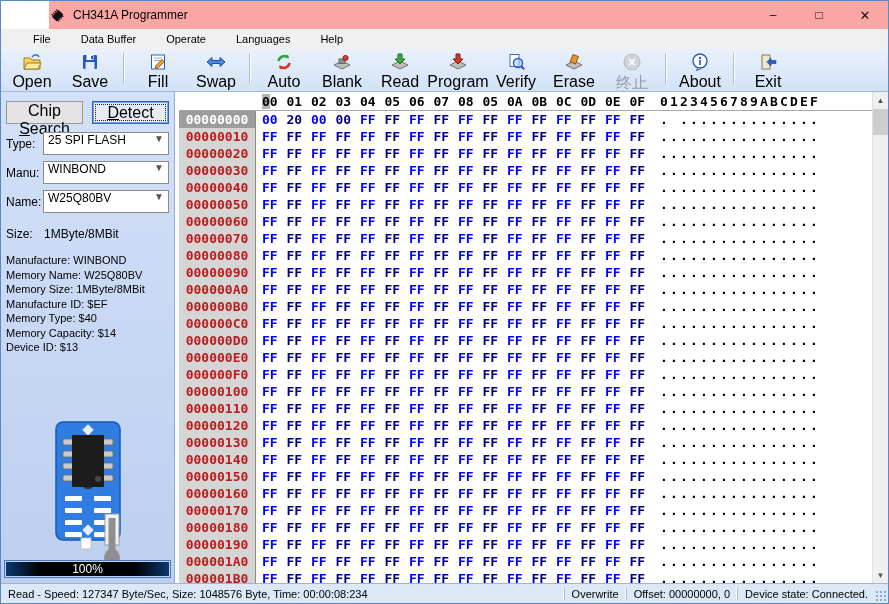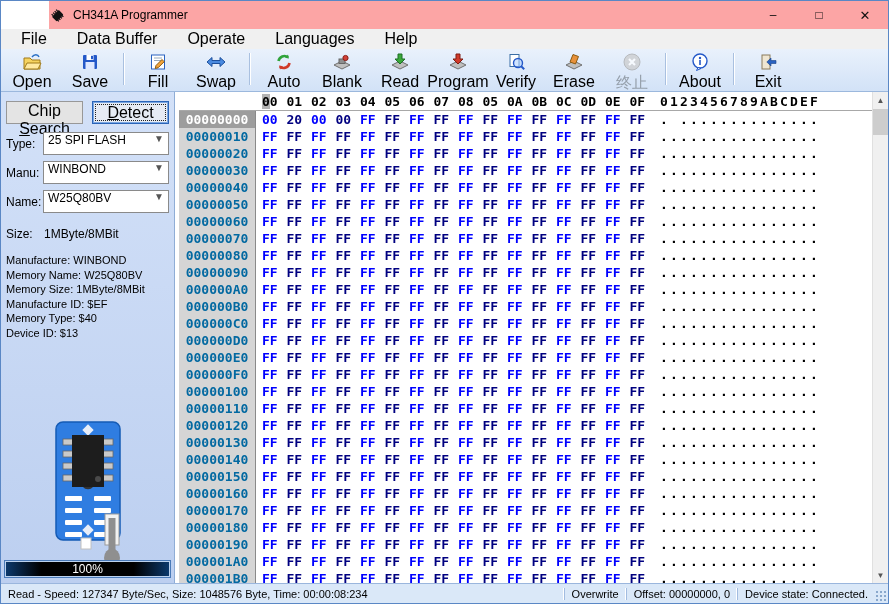--- a/index.html
+++ b/index.html
@@ -7,21 +7,21 @@
 
   
   .titlebar{flex:0 0 28px;height:28px;background:#fca5a5;display:flex;align-items:center;margin-left:48px;}
   .app-icon{width:18px;height:18px;margin-right:6px;display:flex;align-items:center;}
   .title{font-size:12px;color:#000;}
   .win-controls{margin-left:auto;display:flex;height:100%;}
   .win-btn{width:46px;display:flex;align-items:center;justify-content:center;font-size:12px;color:#111;}
   .win-btn.close{font-size:13px;}
 
   
-  .menubar{flex:0 0 20px;height:20px;background:#f0f0f0;display:flex;align-items:center;padding-left:8px;font-size:16px;color:#000;}
+  .menubar{flex:0 0 20px;height:20px;background:#f0f0f0;display:flex;align-items:center;padding-left:20px;font-size:11px;color:#000;}
   .menu-item{padding:2px 12px;margin-right:6px;}
 
   
   .toolbar{flex:0 0 40px;height:40px;background:linear-gradient(#e9f1fc,#d2e2f7);border-bottom:1px solid #9cb8dd;display:flex;align-items:flex-start;padding:2px 2px 0;}
   .tb-item{width:58px;display:flex;flex-direction:column;align-items:center;font-size:16px;color:#000;padding-top:1px;}
   .tb-ico{height:20px;display:flex;align-items:center;justify-content:center;}
   .tb-lbl{margin-top:1px;}
   .tb-item.disabled{color:#96a0ac;}
   .tb-item.disabled .tb-ico{filter:grayscale(1) opacity(.7);}
   .tb-sep{width:1px;height:32px;background:#a9c0e0;border-right:1px solid #fff;margin:2px 4px 0;}
@@ -43,21 +43,21 @@
   .info{padding:10px 5px 0;font-size:11px;line-height:14.5px;}
   .chip-graphic{position:absolute;left:0;right:0;top:326px;display:flex;justify-content:center;}
   .progress{position:absolute;left:3px;right:3px;bottom:5px;height:16px;border:1px solid #4a7ab8;box-shadow:inset 0 0 0 1px #bcd2ee;background:linear-gradient(90deg,#0c3a6e,#000 22%,#000 78%,#0c3a6e);color:#fff;display:flex;align-items:center;justify-content:center;font-size:12px;}
 
   
   .hexwrap{flex:1;position:relative;background:#fff;font-family:"DejaVu Sans Mono","Liberation Mono",monospace;font-weight:bold;font-size:13px;overflow:hidden;padding-left:4px;}
   .hexheader{display:flex;height:18px;align-items:center;border-bottom:1px solid #a8a8a8;margin-right:16px;}
   .hdr-corner{width:76px;flex:0 0 76px;margin-right:7px;}
   .hexrows{overflow:hidden;height:476px;}
   .hex-row{display:flex;height:17px;line-height:17px;}
-  .addr{width:76px;flex:0 0 76px;background:#d5d5d5;border-right:1px solid #8a8a8a;margin-right:6px;text-align:center;color:#0369a1;}
+  .addr{width:76px;flex:0 0 76px;background:#d5d5d5;border-right:1px solid #8a8a8a;margin-right:6px;text-align:center;color:#b91c1c;}
   .addr.sel{background:#9d9d9d;color:#fff;}
   .bytes{display:flex;width:392px;flex:0 0 392px;}
   .b{width:24.5px;flex:0 0 24.5px;}
   .b.ev{color:var(--byte-even,#0000ff);}
   .b.od{color:var(--byte-odd,#000080);}
   .b.hd{color:#000;}
   .cursor{background:#b3b3b3;}
   .ascii{display:flex;margin-left:6px;color:#000;}
   .ac{width:10px;flex:0 0 10px;white-space:pre;}
 
@@ -268,20 +268,21 @@
       <div class="size-line">
         <span class="lbl">Size:</span>
         <span>1MByte/8MBit</span>
       </div>
       <div class="info">
           <div class="info-line">Manufacture: WINBOND</div>
           <div class="info-line">Memory Name: W25Q80BV</div>
           <div class="info-line">Memory Size: 1MByte/8MBit</div>
           <div class="info-line">Manufacture ID: $EF</div>
           <div class="info-line">Memory Type: $40</div>
+          <div class="info-line">Memory Capacity: $14</div>
           <div class="info-line">Device ID: $13</div>
         </div>
 
       <div class="chip-graphic">
         <svg width="120" height="150" viewBox="0 0 120 150">
           <rect x="28" y="4" width="64" height="118" rx="7" fill="#2f7de1" stroke="#155bb5" stroke-width="1.5"></rect>
           <rect x="56" y="8" width="8" height="8" fill="#e8eef8" transform="rotate(45 60 12)"></rect>
           <rect x="56" y="108" width="8" height="8" fill="#e8eef8" transform="rotate(45 60 112)"></rect>
           <g fill="#c9c9c9" stroke="#666" stroke-width="0.8">
             <rect x="35" y="21" width="10" height="6"></rect>

